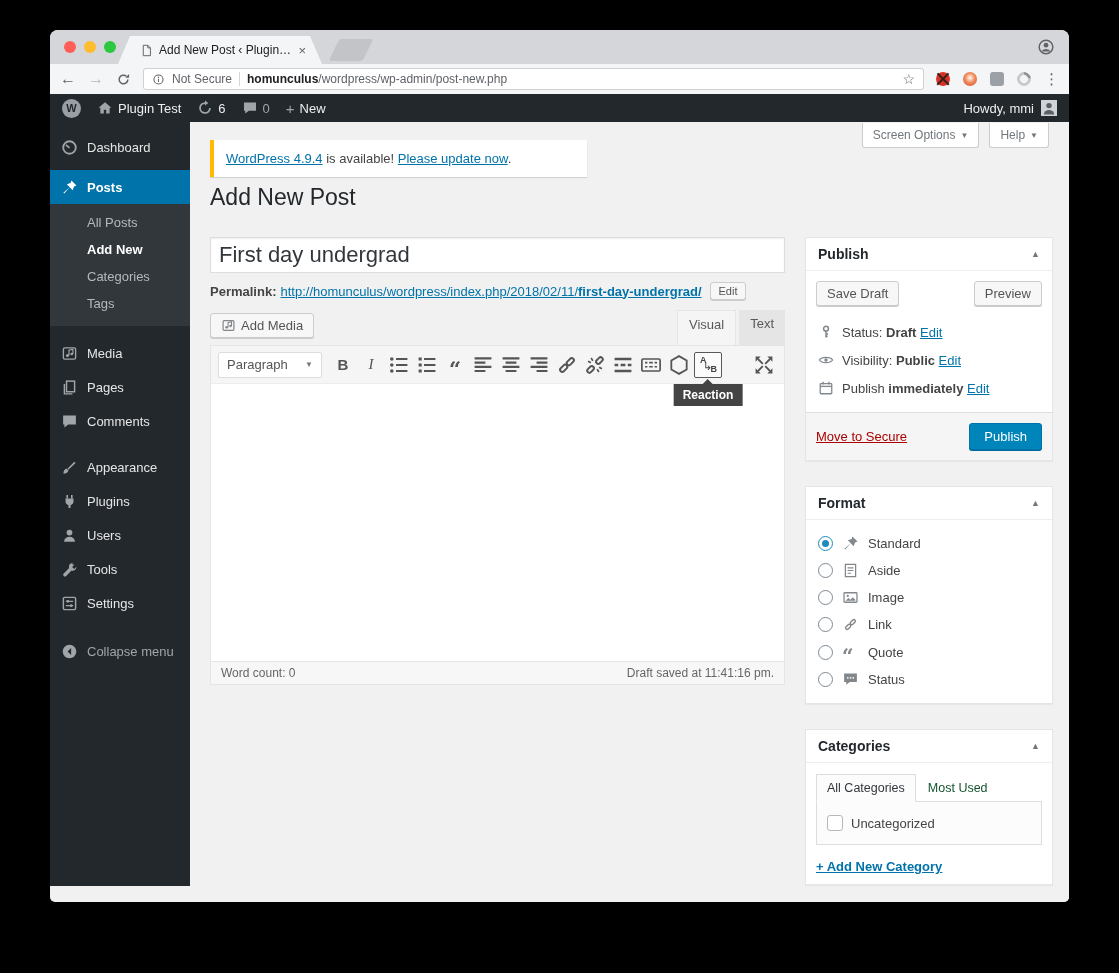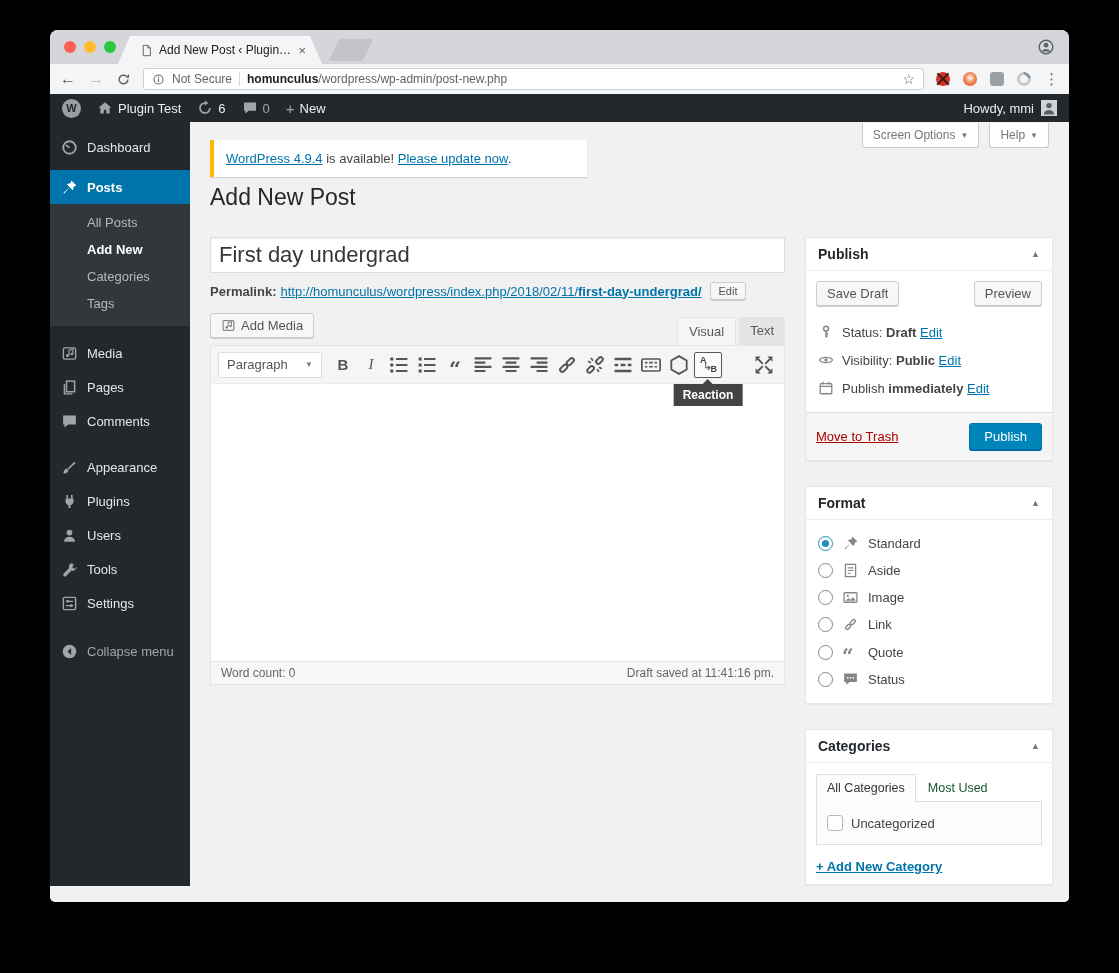--- a/index.html
+++ b/index.html
@@ -98,21 +98,21 @@
   .permalink .pl-label { font-weight:700; color:#444; }
   .slug { font-weight:700; }
   .btn-small { display:inline-block; margin-left:4px; padding:2px 8px; font-size:11px; color:#555;
                background:#f7f7f7; border:1px solid #ccc; border-radius:3px; box-shadow:0 1px 0 #ccc; }
 
   .media-row { position:absolute; left:20px; top:191px; width:575px; height:32px; }
   .btn-media { display:inline-flex; align-items:center; gap:5px; padding:4px 10px; background:#f7f7f7;
                border:1px solid #ccc; border-radius:3px; color:#555; font-size:13px; box-shadow:0 1px 0 #ccc; }
   .btn-media svg { width:15px; height:15px; color:#82878c; }
   .editor-tabs { position:absolute; right:0; bottom:-1px; display:flex; }
-  .etab { padding:6px 11px 7px; font-size:13px; color:#595959; }
+  .etab { padding:6px 11px 14px; font-size:13px; color:#595959; }
   .etab.visual { background:#f5f5f5; border:1px solid #e5e5e5; border-bottom:none; }
   .etab.text { background:#e5e5e5; margin-left:3px; }
 
   .editor-box { position:absolute; left:20px; top:223px; width:575px; border:1px solid #e5e5e5; background:#fff; }
   .mce-toolbar { height:38px; background:#f5f5f5; border-bottom:1px solid #ededed;
                  display:flex; align-items:center; padding:0 7px; gap:2px; }
   .mce-select { width:104px; height:26px; background:#fff; border:1px solid #ddd; border-radius:2px;
                 display:flex; align-items:center; justify-content:space-between; padding:0 8px;
                 font-size:13px; color:#555; margin-right:6px; flex:none; }
   .mce-btn { width:26px; height:24px; display:flex; align-items:center; justify-content:center;
@@ -670,21 +670,21 @@
               <span><span>Visibility:</span> <span class="b">Public</span> <span class="link">Edit</span></span>
             </div>
             <div class="misc-row">
               <svg class="ic" style="width:16px;height:16px">
                   <use href="#i-calendar"></use>
                 </svg>
               <span><span>Publish</span> <span class="b">immediately</span> <span class="link">Edit</span></span>
             </div>
           </div>
           <div class="pb-foot">
-            <span class="trash-link">Move to Trash</span>
+            <span class="trash-link">Move to Secure</span>
             <span class="btn-primary">Publish</span>
           </div>
         </div>
 
         <div class="postbox">
           <div class="pb-head">
             <span>Format</span>
             <span class="pb-toggle">▲</span>
           </div>
           <div class="pb-body">

